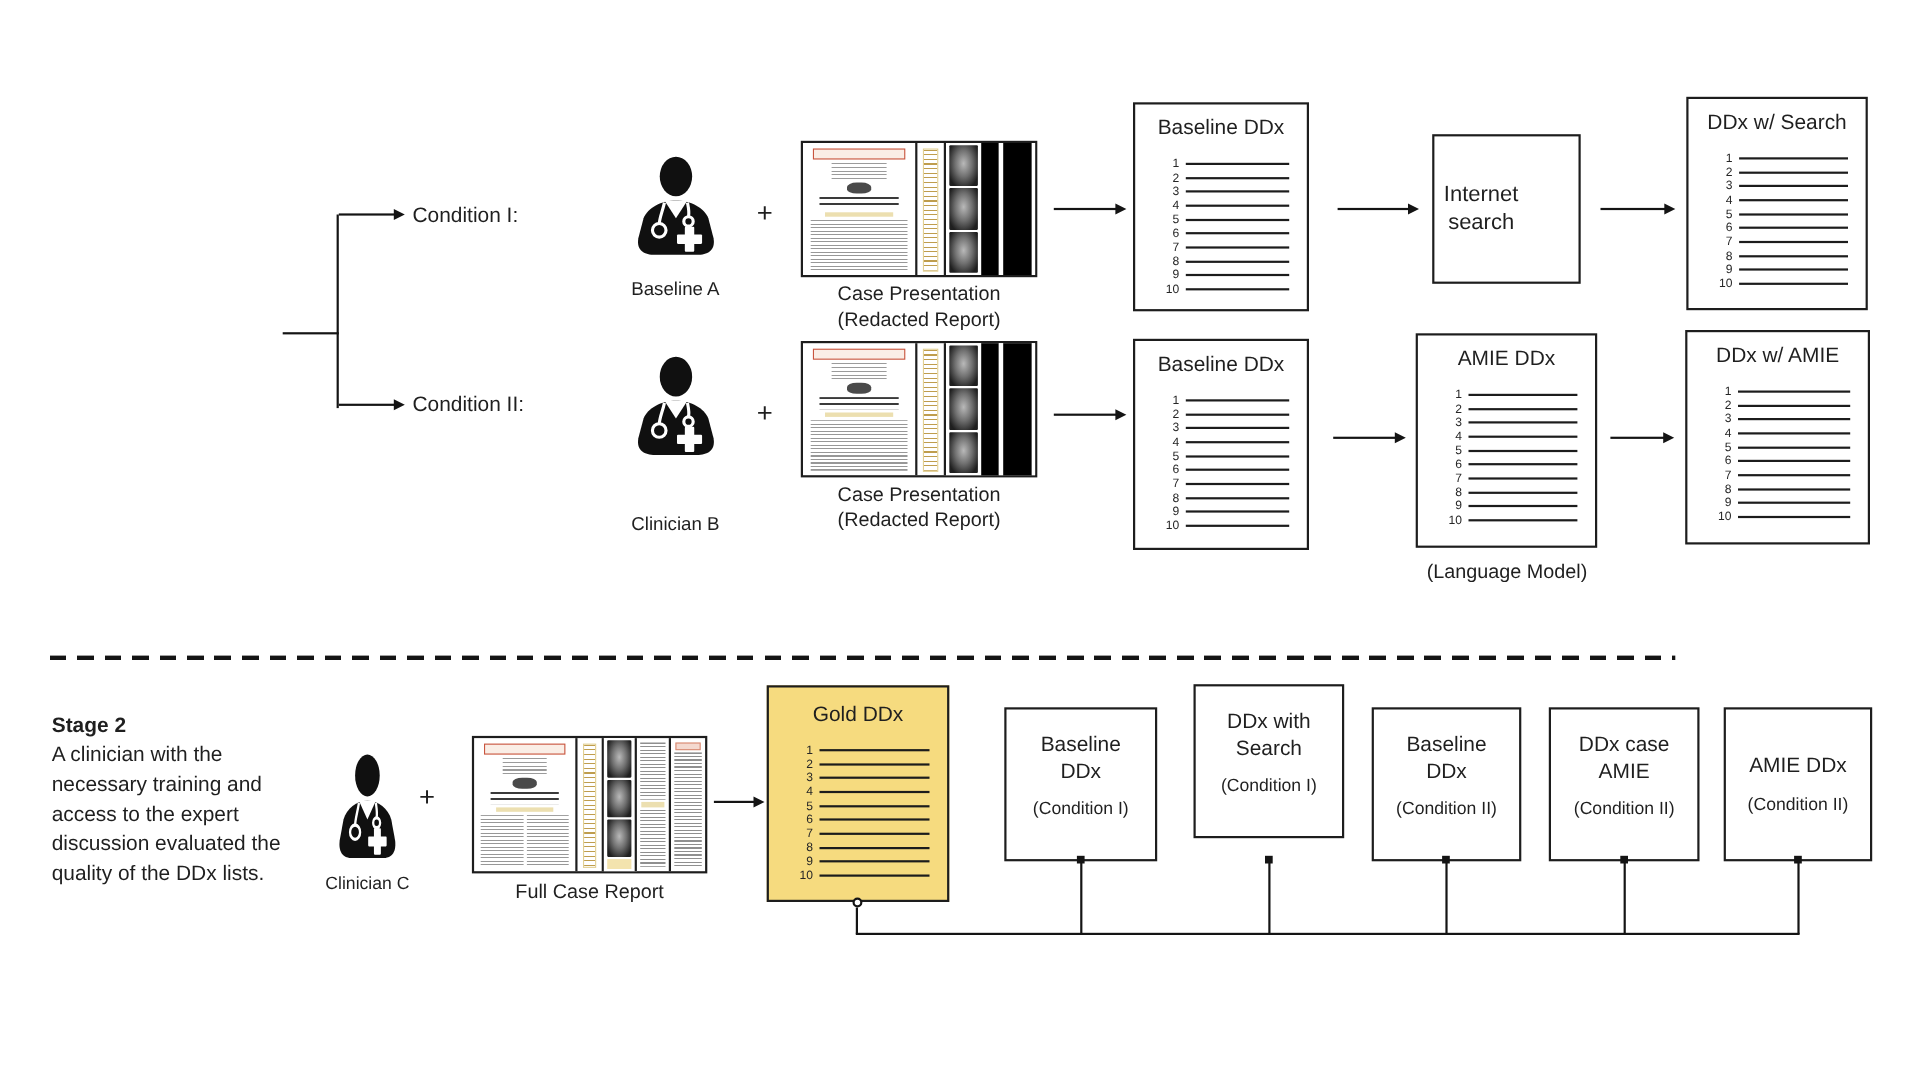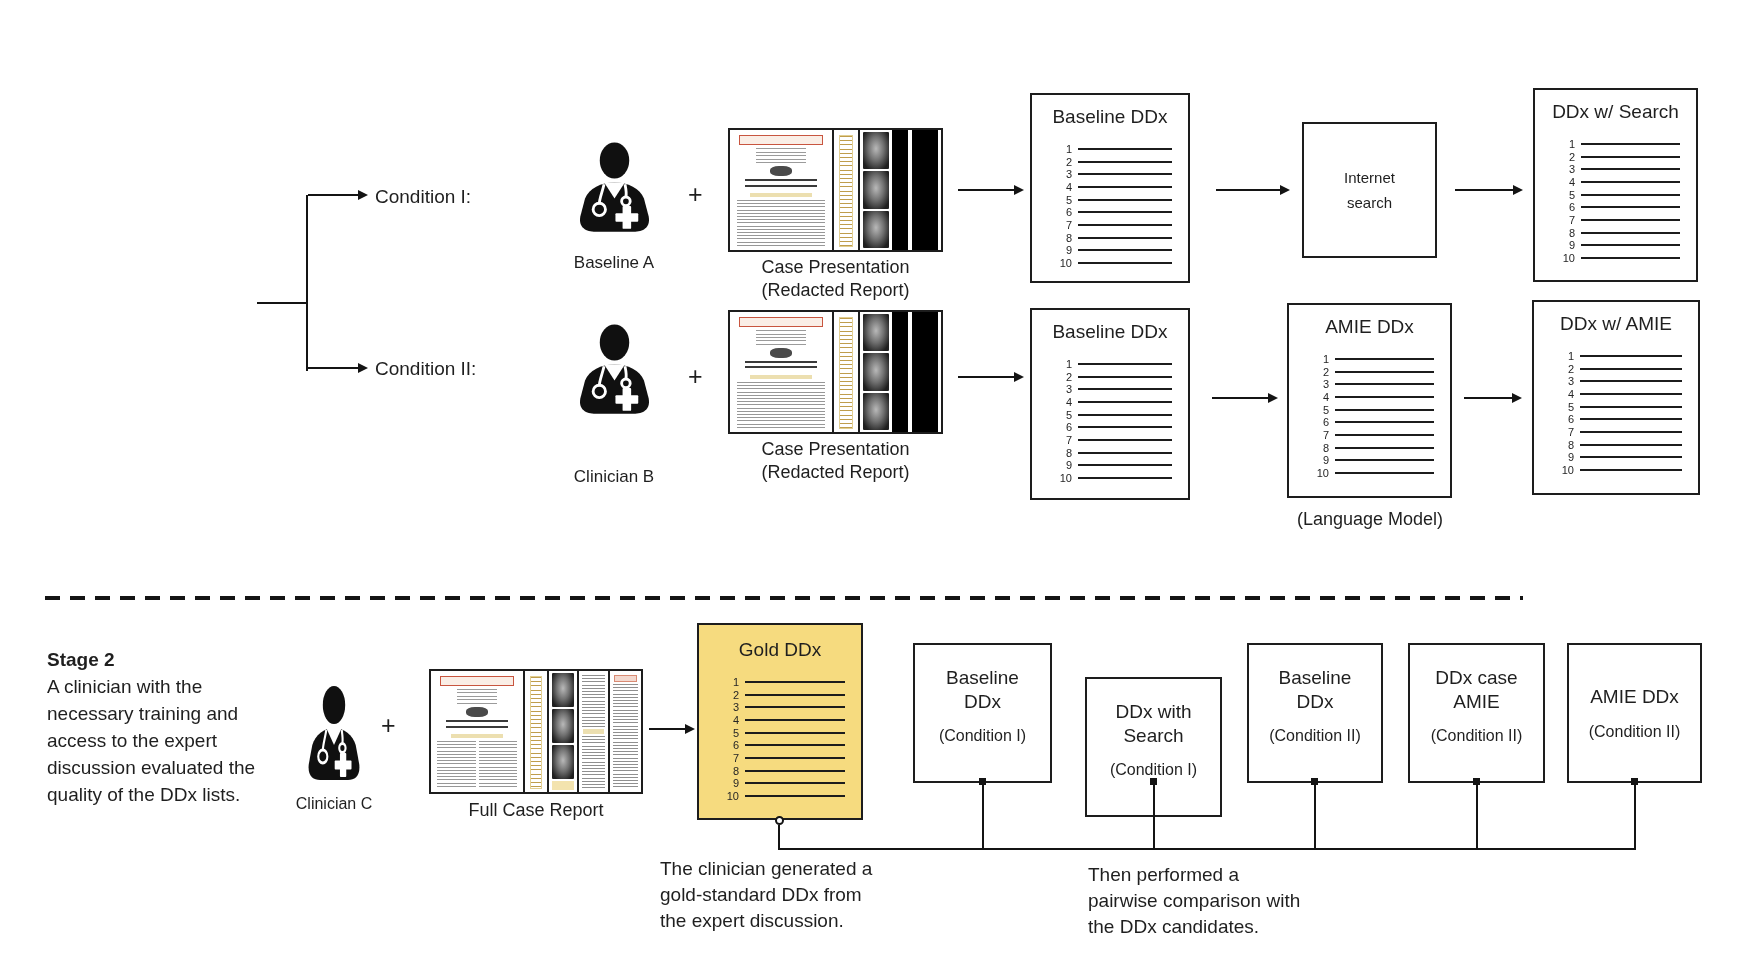--- a/index.html
+++ b/index.html
@@ -30,21 +30,21 @@
   .ddx-box{border:2px solid #1d1d1d;background:#fff;box-sizing:border-box;padding-top:11px;}
   .ddx-box.gold{background:var(--gold,#F6DB7F);}
   .ddx-title{font-size:19px;text-align:center;}
   .ddx-rows{display:flex;flex-direction:column;justify-content:space-between;height:126px;margin:15px 16px 0 20px;}
   .ddx-row{display:flex;align-items:center;}
   .ddx-num{width:20px;text-align:right;font-size:11px;color:#262626;flex:none;}
   .ddx-line{flex:1;height:2px;background:#1c1c1c;margin-left:6px;}
 
   
   .plainbox{border:2px solid #1d1d1d;background:#fff;box-sizing:border-box;
-    display:flex;align-items:center;justify-content:center;text-align:center;font-size:15px;line-height:25px;}
+    display:flex;align-items:center;text-align:center;font-size:20px;line-height:25px;}
   .cb{border:2px solid #1d1d1d;background:#fff;box-sizing:border-box;display:flex;flex-direction:column;align-items:center;padding-top:21px;}
   .cb.center{justify-content:center;padding-top:0;}
   .cb-title{font-size:19px;line-height:24px;text-align:center;width:100px;}
   .cb-sub{font-size:16px;margin-top:13px;text-align:center;}
   .cb.center .cb-sub{margin-top:14px;}
 
   
   .clin-icon svg{display:block;}
 
   
@@ -530,21 +530,21 @@
           <span class="ddx-num">10</span>
           <span class="ddx-line"></span>
         </div>
       </div>
   </div>
 
   <div class="abs cb" style="left:913px;top:643px;width:139px;height:140px;">
     <div class="cb-title">Baseline DDx</div>
     <div class="cb-sub">(Condition I)</div>
   </div>
-  <div class="abs cb" style="left:1085px;top:677px;width:137px;height:140px;">
+  <div class="abs cb" style="left:1085px;top:622px;width:137px;height:140px;">
     <div class="cb-title">DDx with Search</div>
     <div class="cb-sub">(Condition I)</div>
   </div>
   <div class="abs cb" style="left:1247px;top:643px;width:136px;height:140px;">
     <div class="cb-title">Baseline DDx</div>
     <div class="cb-sub">(Condition II)</div>
   </div>
   <div class="abs cb" style="left:1408px;top:643px;width:137px;height:140px;">
     <div class="cb-title">DDx case AMIE</div>
     <div class="cb-sub">(Condition II)</div>
@@ -562,16 +562,14 @@
   <div class="abs vline" style="left:982px;top:783px;height:66px;"></div>
   <div class="abs nub" style="left:1150px;top:778px;"></div>
   <div class="abs vline" style="left:1153px;top:783px;height:66px;"></div>
   <div class="abs nub" style="left:1311px;top:778px;"></div>
   <div class="abs vline" style="left:1314px;top:783px;height:66px;"></div>
   <div class="abs nub" style="left:1473px;top:778px;"></div>
   <div class="abs vline" style="left:1476px;top:783px;height:66px;"></div>
   <div class="abs nub" style="left:1631px;top:778px;"></div>
   <div class="abs vline" style="left:1634px;top:783px;height:66px;"></div>
 
-  <div class="abs note" style="left:660px;top:856px;width:228px;">The clinician generated a gold-standard DDx from the expert discussion.</div>
-  <div class="abs note" style="left:1088px;top:862px;width:224px;">Then performed a pairwise comparison with the DDx candidates.</div>
 
 </div>
 
 </body></html>

